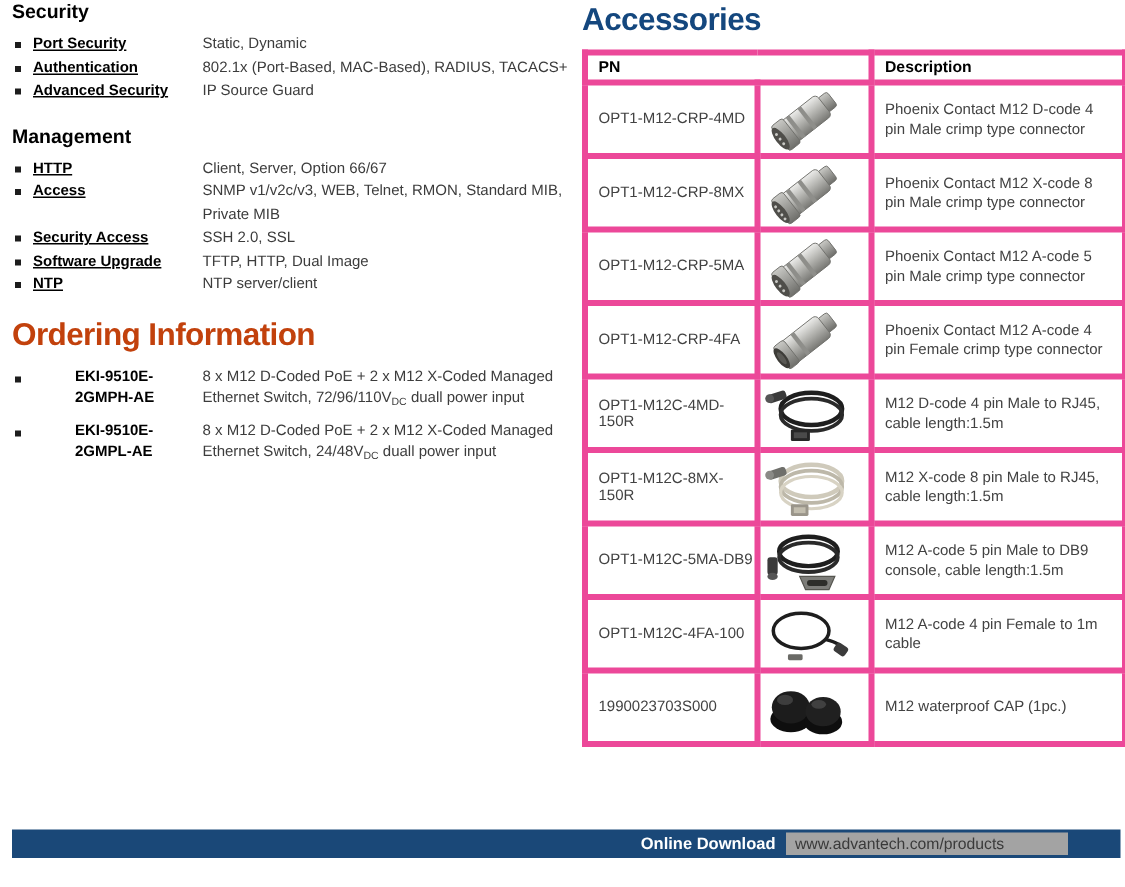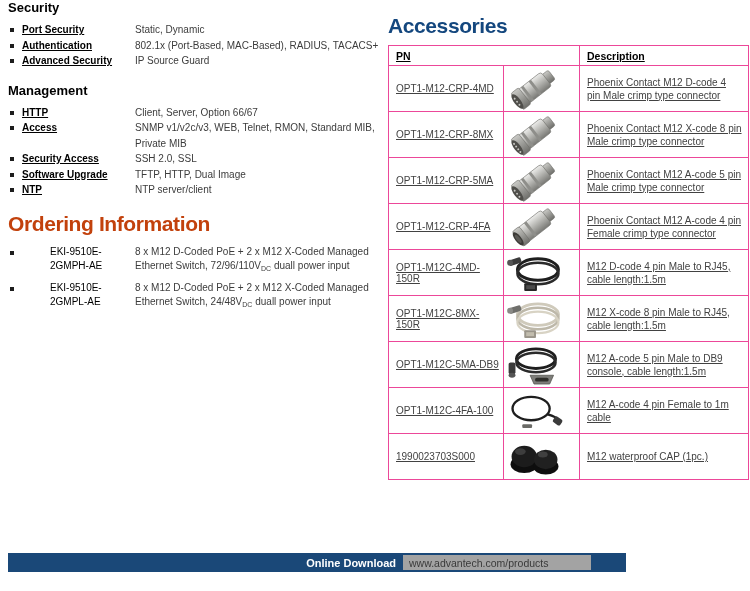--- a/index.html
+++ b/index.html
@@ -11,38 +11,38 @@
   
   .left-col { position:absolute; left:8px; top:0; width:372px; }
   .sec-title { font-size:13px; font-weight:bold; color:#000; margin:0 0 7px 0; }
   .section { margin-bottom:14px; }
   .spec-row { display:flex; align-items:flex-start; line-height:15.5px; font-size:10px; }
   .bullet { flex:0 0 auto; width:4px; height:4px; background:#1d1d1d; margin:6px 8px 0 2px; }
   .spec-label { flex:0 0 113px; font-weight:bold; color:#000;text-decoration:underline; }
   .spec-value { flex:1 1 auto; color:#3c3c3c; }
   .big-title { font-size:21px; font-weight:bold; letter-spacing:-0.4px; margin:2px 0 9px 0; }
   .order-item { display:flex; align-items:flex-start; line-height:14px; font-size:10px; margin-bottom:5px; }
-  .order-sku { flex:0 0 113px; font-weight:normal; color:#000;padding-left:28px; }
+  .order-sku { flex:0 0 113px; font-weight:bold; color:#000;padding-left:28px; }
   .order-desc { flex:1 1 auto; color:#3c3c3c; }
   .vsub { font-size:7px; vertical-align:-2px; }
   
-  .right-col { position:absolute; left:388px; top:12px; width:360px; }
+  .right-col { position:absolute; left:388px; top:0; width:360px; }
   .acc-table { width:360px; border-collapse:collapse; table-layout:fixed; margin-top:7px; }
-  .acc-table th, .acc-table td { border:1px solid #ec4899; vertical-align:middle;text-decoration:underline; }
+  .acc-table th, .acc-table td { border:4px solid #ec4899; vertical-align:middle; }
   .acc-table th { height:20px; text-align:left; font-size:10.5px; font-weight:bold; color:#000; padding:2px 0 2px 7px; }
   .acc-table td { height:45px; font-size:10px; color:#424242; }
   .col-pn  { width:115px; }
   .col-img { width:76px; }
   .col-desc{ width:169px; }
   .cell-pn { padding-left:7px; }
   .cell-img { text-align:center; padding:1px 0; }
   .cell-desc { padding:3px 6px 3px 7px; line-height:13px; }
   
   .footer-bar {
-    position:absolute; left:8px; top:553px; width:618px; height:19px;
+    position:absolute; left:8px; top:553px; width:739px; height:19px;
     display:flex; align-items:center; justify-content:flex-end; gap:7px; padding-right:35px;padding-left:28px;
   }
   .footer-label { color:#ffffff; font-size:11px; font-weight:bold; white-space:nowrap; }
   .footer-urlbox {
     background:#a3a3a3; width:188px; height:15px; display:flex; align-items:center;
     padding:0 6px; font-size:10.5px; color:#3a3a3a;
   }
   svg { display:block; }
 </style>
 </head>

